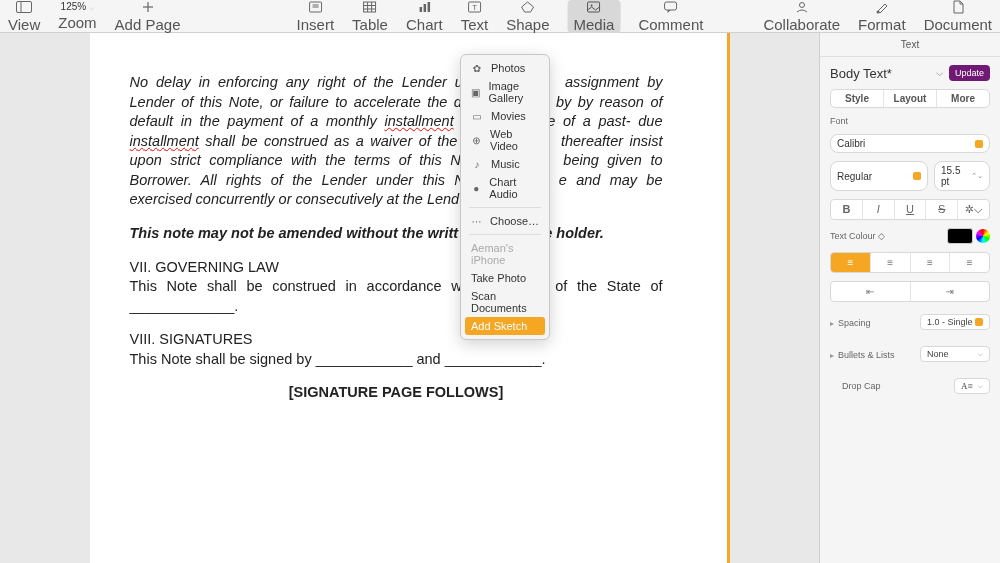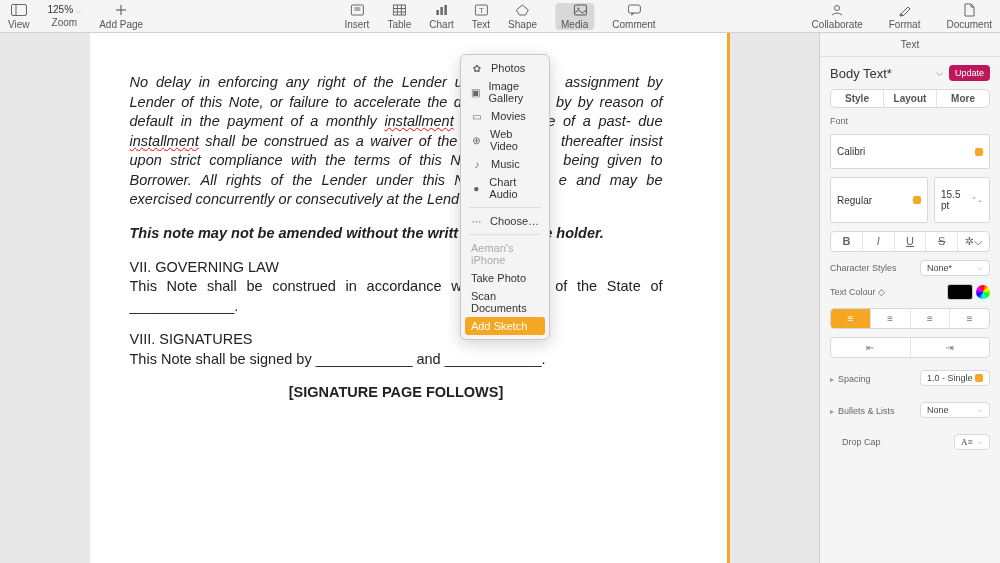--- a/index.html
+++ b/index.html
@@ -1,26 +1,26 @@
 <!DOCTYPE html>
 <html><head>
   <meta charset="utf-8">
   <style>
     * { margin: 0; padding: 0; box-sizing: border-box; font-family: -apple-system, BlinkMacSystemFont, "Segoe UI", Helvetica, Arial, sans-serif; }
     body { width: 1000px; height: 563px; background: #f5f5f5; overflow: hidden; position: relative; }
     
     .toolbar { height: 33px; background: #f5f5f5; border-bottom: 1px solid #d0d0d0; display: flex; align-items: center; padding: 0 8px; position: relative; }
     .toolbar-left { display: flex; gap: 18px; align-items: center; }
     .toolbar-center { position: absolute; left: 50%; transform: translateX(-50%); display: flex; gap: 18px; align-items: center; }
-    .toolbar-right { margin-left: auto; display: flex; gap: 26px; align-items: center; }
+    .toolbar-right { margin-left: auto; display: flex; gap: 18px; align-items: center; }
     .tb-item { display: flex; flex-direction: column; align-items: center; gap: 2px; cursor: pointer; }
     .tb-icon { width: 16px; height: 14px; display: flex; justify-content: center; align-items: center; color: #555; }
-    .tb-label { font-size: 10px; color: #555; }
+    .tb-label { font-size: 15px; color: #555; }
     .zoom-val { font-size: 10px; color: #333; margin-top:-1px;}
-    .media-active { background: #d8d8d8; border-radius: 4px; padding: 0 6px; align-items: flex-end; }
+    .media-active { background: #d8d8d8; border-radius: 4px; padding: 0 6px; }
     
     .main { display: flex; height: calc(100% - 33px); }
     .canvas { flex: 1; background: #e8e8e8; position: relative; overflow: hidden; }
     .page { position: absolute; left: 50%; transform: translateX(-50%); top: 0; width: 640px; background: #fff; min-height: 600px; padding: 40px 64px 40px 40px; border-right: 3px solid #f5a623; }
     .doc-text { font-family: Calibri, sans-serif; font-size: 14.5px; color: #222; line-height: 1.35; }
     .italic { font-style: italic; }
     .bold { font-weight: 600; }
     .just { text-align: justify; }
     .under-wavy { text-decoration: underline wavy red; text-decoration-thickness: 1px; }
     .mt { margin-top: 14px; }
@@ -32,26 +32,26 @@
     .dd-sep { height: 1px; background: #ddd; margin: 4px 8px; }
     .dd-disabled { color: #aaa; }
     .dd-highlight { background: #f5a623; color: #fff; border-radius: 3px; margin: 0 4px; padding: 3px 6px; }
     
     .inspector { width: 181px; background: #f5f5f5; border-left: 1px solid #d0d0d0; display: flex; flex-direction: column; font-size: 10px; }
     .insp-tab { text-align: center; padding: 6px 0; font-size: 10px; color: #555; border-bottom: 1px solid #e0e0e0; }
     .insp-body { padding: 8px 10px; display: flex; flex-direction: column; gap: 8px; justify-content: space-between; }
     .style-row { display: flex; align-items: center; gap: 6px; }
     .style-name { font-size: 13px; color: #333; flex: 1; }
     .chev { color: #888; font-size: 9px; }
-    .update-btn { background: #be185d; color: #fff; border: none; border-radius: 4px; padding: 3px 6px; font-size: 9px; cursor: pointer; }
+    .update-btn { background: #701a75; color: #fff; border: none; border-radius: 4px; padding: 3px 6px; font-size: 9px; cursor: pointer; }
     .seg { display: flex; background: #fff; border: 1px solid #d8d8d8; border-radius: 5px; overflow: hidden; }
     .seg > div { flex: 1; text-align: center; padding: 3px 0; font-size: 10px; color: #555; cursor: pointer; border-right: 1px solid #e4e4e4; font-weight: bold; }
     .seg > div:last-child { border-right: none; }
     .label { font-size: 9px; color: #666; }
-    .field { background: #fff; border: 1px solid #d8d8d8; border-radius: 2px; padding: 11px 6px; font-size: 10px; color: #333; display:flex; align-items:center; justify-content:space-between;}
+    .field { background: #fff; border: 1px solid #d8d8d8; border-radius: 8px; padding: 3px 6px; font-size: 10px; color: #333; display:flex; align-items:center; justify-content:space-between;}
     .tiny-sq { width:8px; height:8px; background:#f5a623; border-radius:2px;}
     .field-row { display:flex; gap:6px; }
     .field-row > * { flex:1; }
     .btns4 { display:flex; background:#fff; border:1px solid #d8d8d8; border-radius:4px; }
     .btns4 > div { flex:1; text-align:center; padding:3px 0; font-size:11px; border-right:1px solid #e4e4e4; cursor:pointer; color:#666;}
     .btns4 > div:last-child{border:none;}
     .align-seg { display:flex; background:#fff; border:1px solid #d8d8d8; border-radius:4px; overflow:hidden;}
     .align-seg > div { flex:1; text-align:center; padding:4px 0; cursor:pointer; border-right:1px solid #e4e4e4; font-size:10px; color:#777;}
     .align-seg > div:last-child{border:none;}
     .align-active { background:#f5a623; color:#fff !important; }
@@ -282,27 +282,20 @@
           </div>
       </div>
       <div class="btns4">
         <div style="font-weight:700;">B</div>
         <div style="font-style:italic;">I</div>
         <div style="text-decoration:underline;">U</div>
         <div style="text-decoration:line-through;">S</div>
         <div>✲⌵</div>
       </div>
       <div class="row2">
-        <span class="label">Character Styles</span>
-        <div class="sel">
-            <span>None*</span>
-            <span style="font-size:7px;">⌵</span>
-          </div>
-      </div>
-      <div class="row2">
         <span class="label"><span>Text Colour</span> ◇</span>
         <div style="display:flex;gap:3px;align-items:center;">
           <div class="color-sw"></div>
           <div style="width:14px;height:14px;border-radius:7px;background:conic-gradient(red,yellow,lime,cyan,blue,magenta,red);"></div>
         </div>
       </div>
       <div class="align-seg">
         <div class="align-active">≡</div>
         <div>≡</div>
         <div>≡</div>

